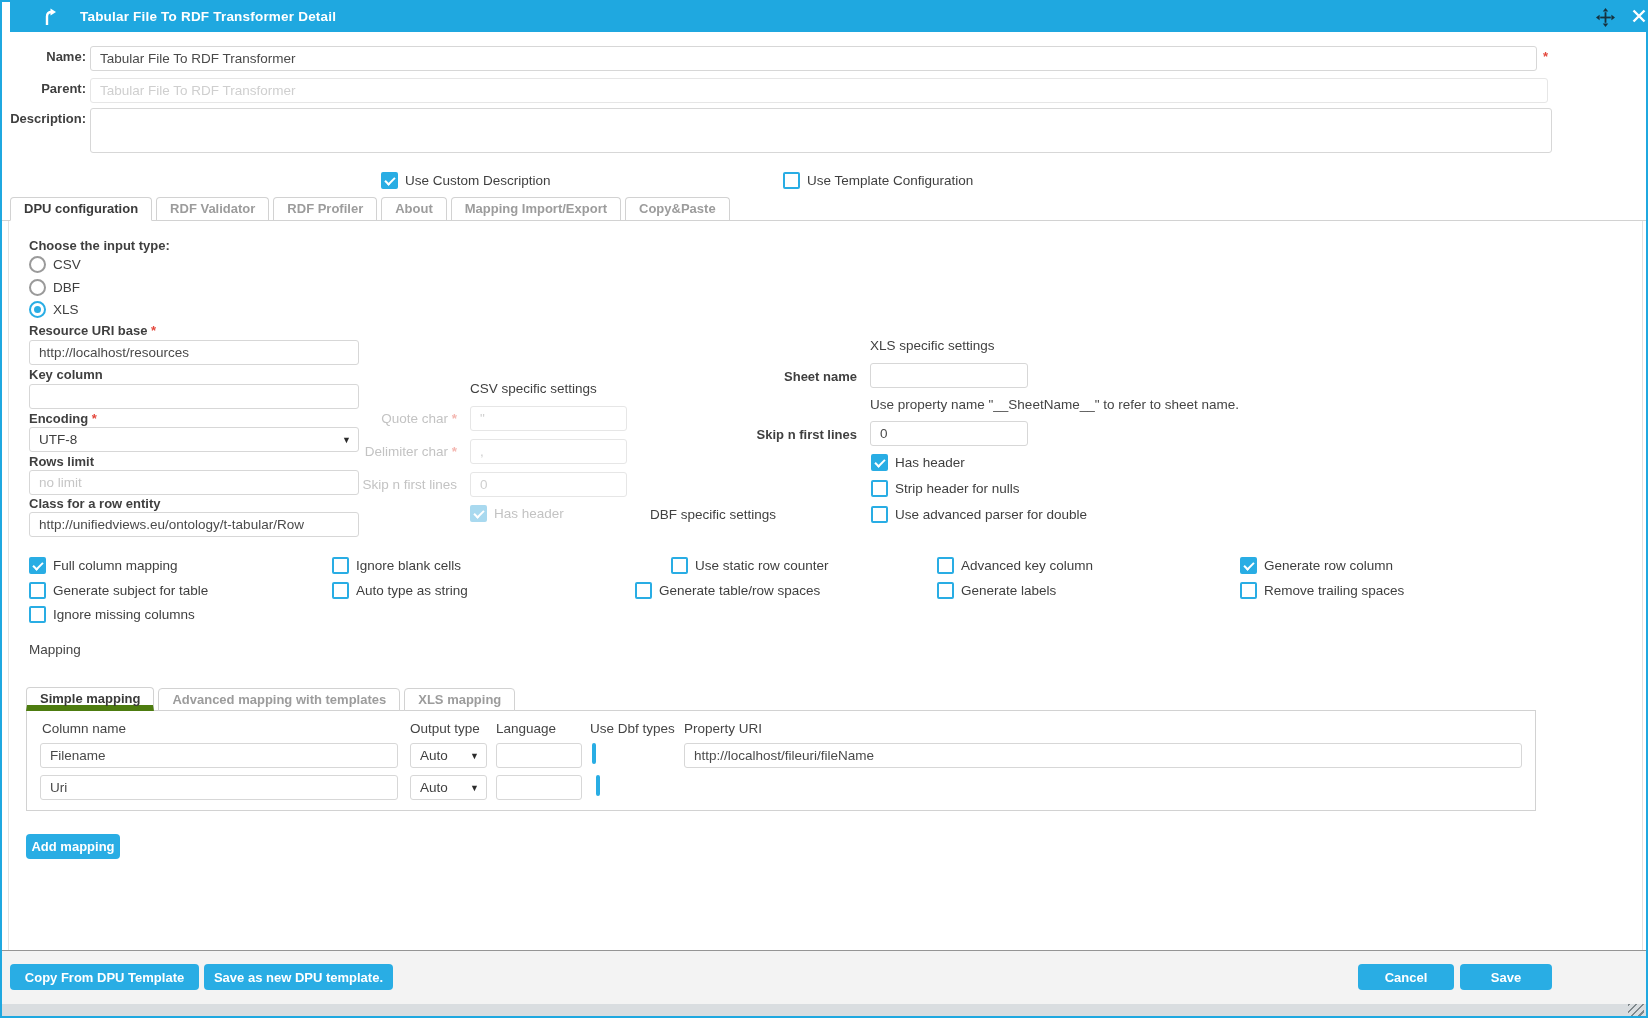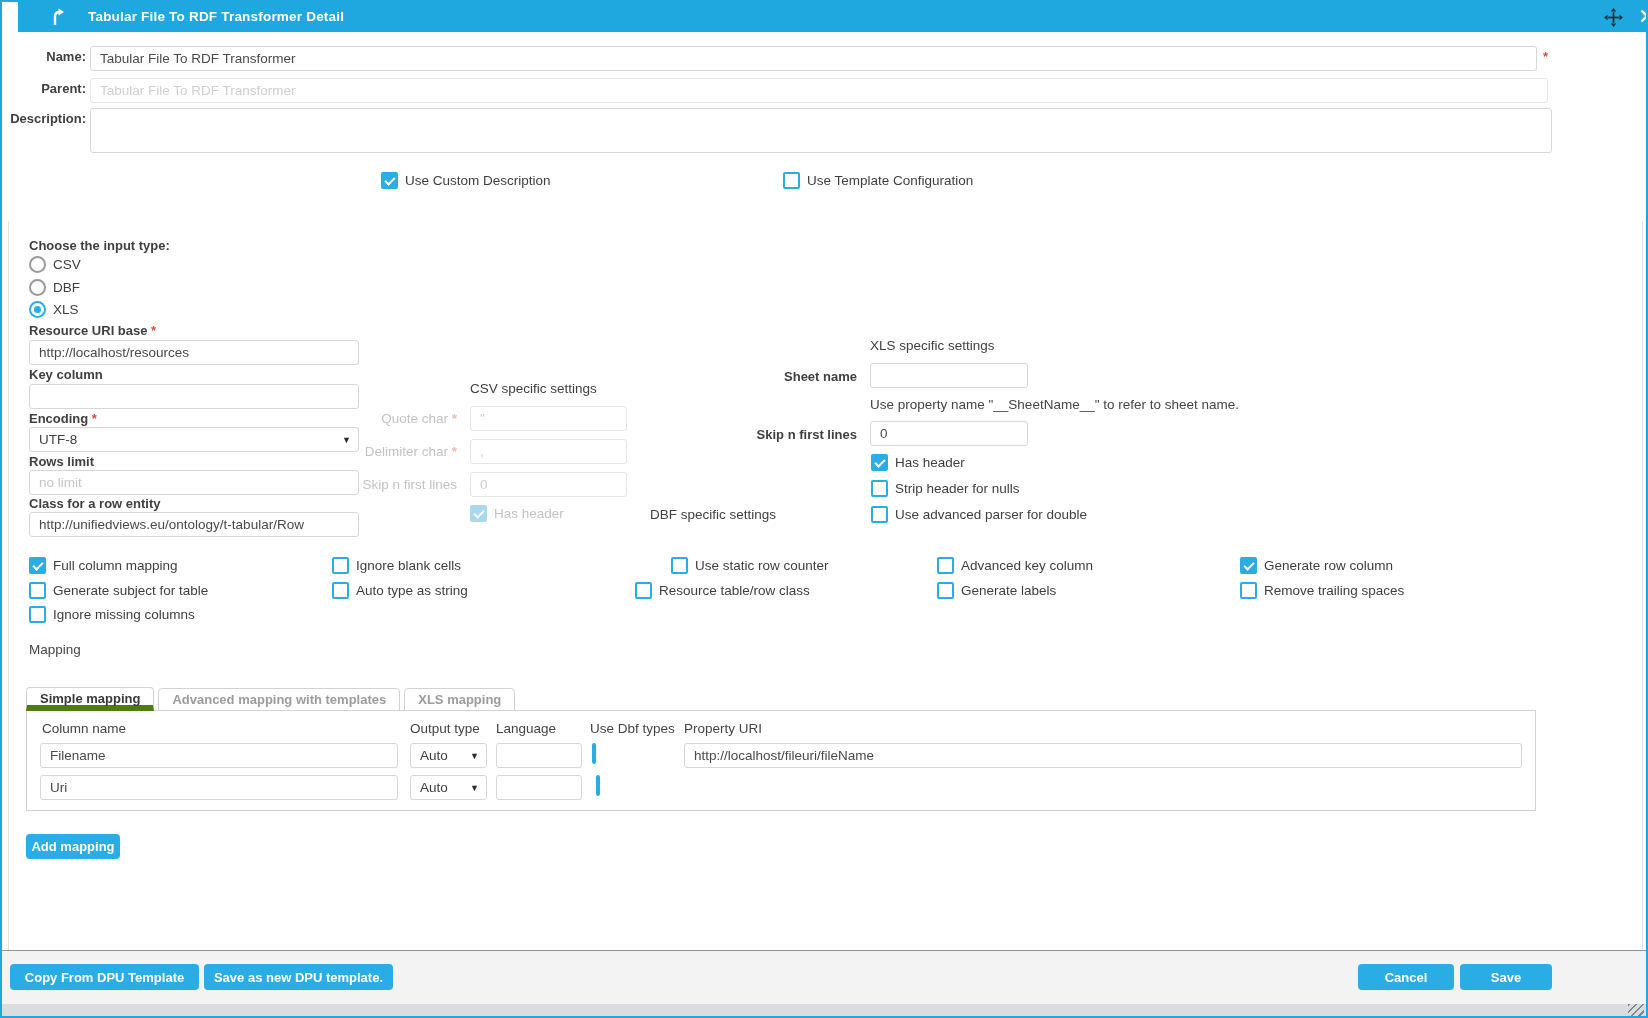--- a/index.html
+++ b/index.html
@@ -3,21 +3,21 @@
 <meta charset="utf-8">
 <style>
   :root { --titlebar:#1fa8e0; --accent:#29ade4; }
   * { margin:0; padding:0; box-sizing:border-box; }
   body { font-family:"Liberation Sans", sans-serif; background:#888; }
   .window { position:relative; width:1648px; height:1018px; background:#fff;
             border:2px solid var(--titlebar); overflow:hidden; }
   .abs { position:absolute; }
 
   
-  .titlebar { position:absolute; left:16px; top:0; right:0; height:30px; background:var(--titlebar); }
+  .titlebar { position:absolute; left:8px; top:0; right:0; height:30px; background:var(--titlebar); }
   .titlebar .wtitle { position:absolute; left:70px; top:7px; color:#fff; font-weight:bold; font-size:13.5px; letter-spacing:.2px; }
   .ticon { position:absolute; left:28px; top:5px; }
   .micon { position:absolute; left:1586px; top:6px; cursor:move; }
   .xicon { position:absolute; left:1620px; top:5px; cursor:pointer; }
 
   
   .lbl  { font-weight:bold; font-size:13px; color:#3f3f3f; white-space:nowrap; }
   .plain{ font-weight:normal; font-size:13.5px; color:#454545; white-space:nowrap; }
   .dlbl { font-weight:normal; font-size:13.5px; color:#c3c3c3; white-space:nowrap; }
   .rt   { text-align:right; }
@@ -131,20 +131,28 @@
   <div class="cbrow" style="left:379px;top:170px;">
     <span class="cb checked"></span>
     <span class="cblbl">Use Custom Description</span>
   </div>
   <div class="cbrow" style="left:781px;top:170px;">
     <span class="cb"></span>
     <span class="cblbl">Use Template Configuration</span>
   </div>
 
   
+  <div class="tabsbar">
+    <div class="tab checked">DPU configuration</div>
+    <div class="tab">RDF Validator</div>
+    <div class="tab">RDF Profiler</div>
+    <div class="tab">About</div>
+    <div class="tab">Mapping Import/Export</div>
+    <div class="tab">Copy&amp;Paste</div>
+  </div>
   <div class="sheetl"></div>
   <div class="sheetr"></div>
 
   
   <div class="abs lbl" style="left:27px;top:236px;">Choose the input type:</div>
   <div class="cbrow" style="left:27px;top:254px;">
     <span class="radio"></span>
     <span class="cblbl">CSV</span>
   </div>
   <div class="cbrow" style="left:27px;top:277px;">
@@ -233,21 +241,21 @@
       <span class="cb"></span>
       <span class="cblbl">Auto type as string</span>
     </div>
 
   <div class="cbrow" style="left:633px;top:555px;padding-left:36px;">
       <span class="cb"></span>
       <span class="cblbl">Use static row counter</span>
     </div>
   <div class="cbrow" style="left:633px;top:580px;">
       <span class="cb"></span>
-      <span class="cblbl">Resource table/row class</span>
+      <span class="cblbl">Generate table/row spaces</span>
     </div>
 
   <div class="cbrow" style="left:935px;top:555px;">
       <span class="cb"></span>
       <span class="cblbl">Advanced key column</span>
     </div>
   <div class="cbrow" style="left:935px;top:580px;">
       <span class="cb"></span>
       <span class="cblbl">Generate labels</span>
     </div>

